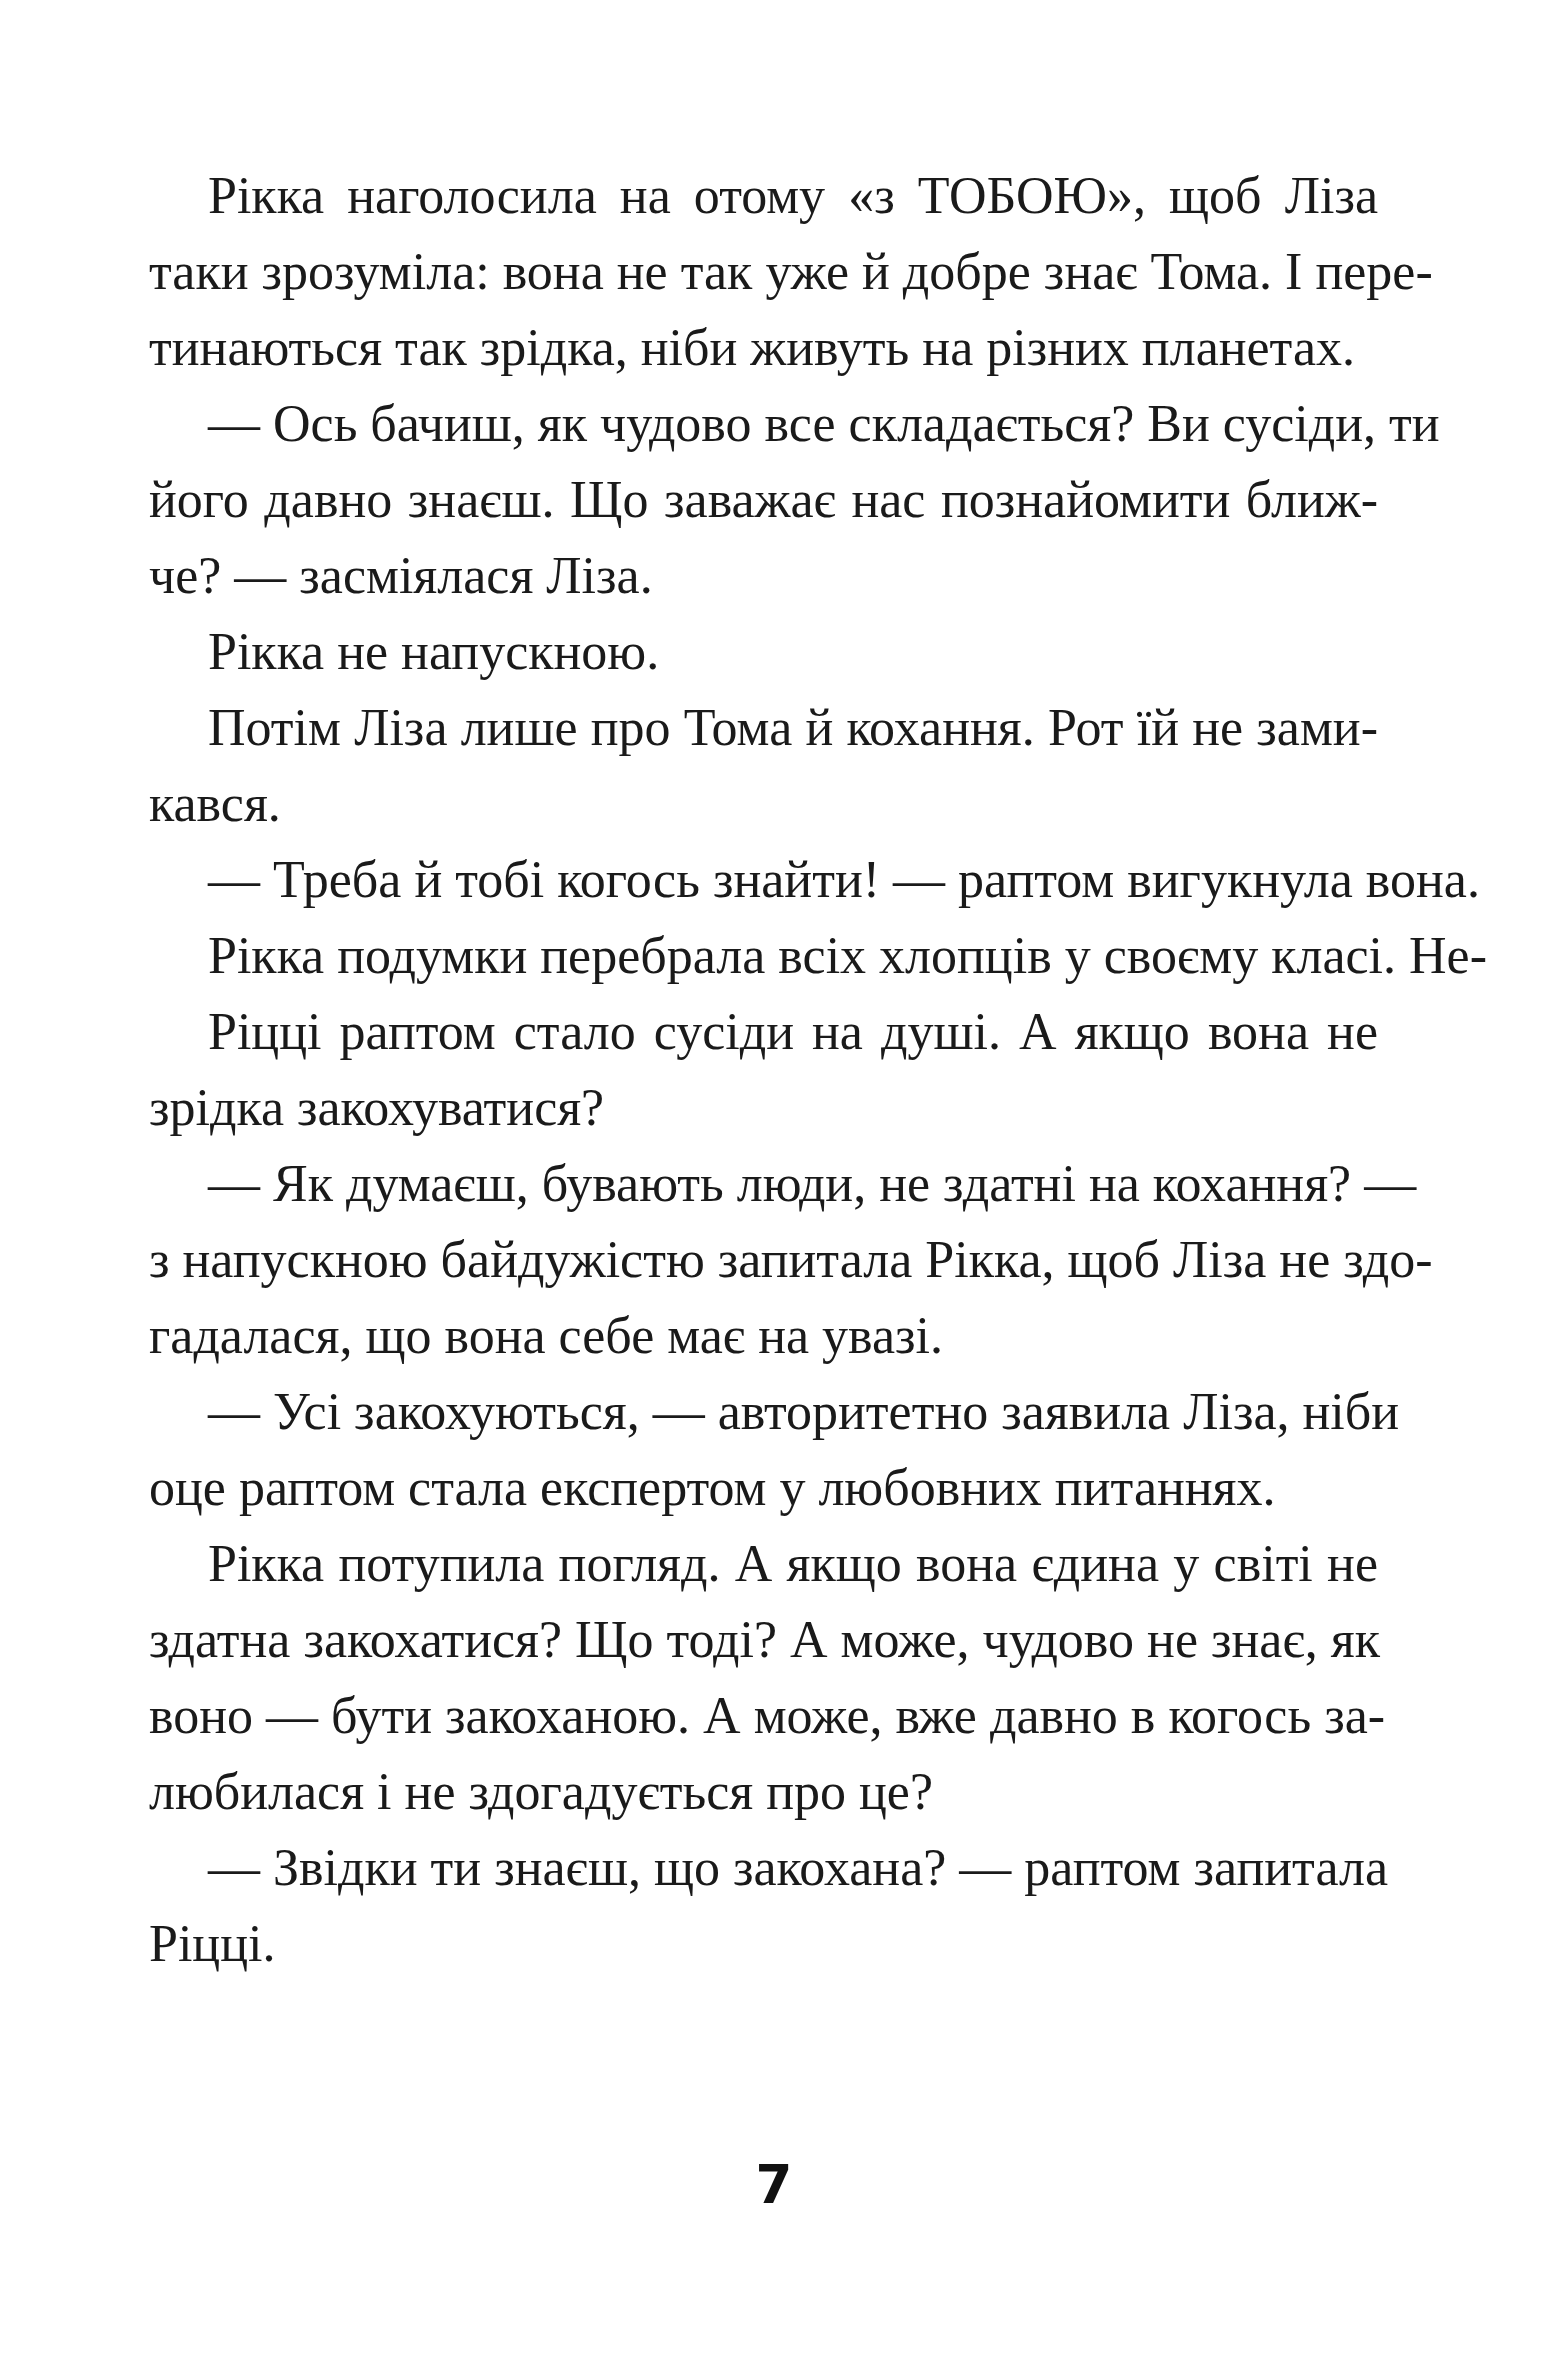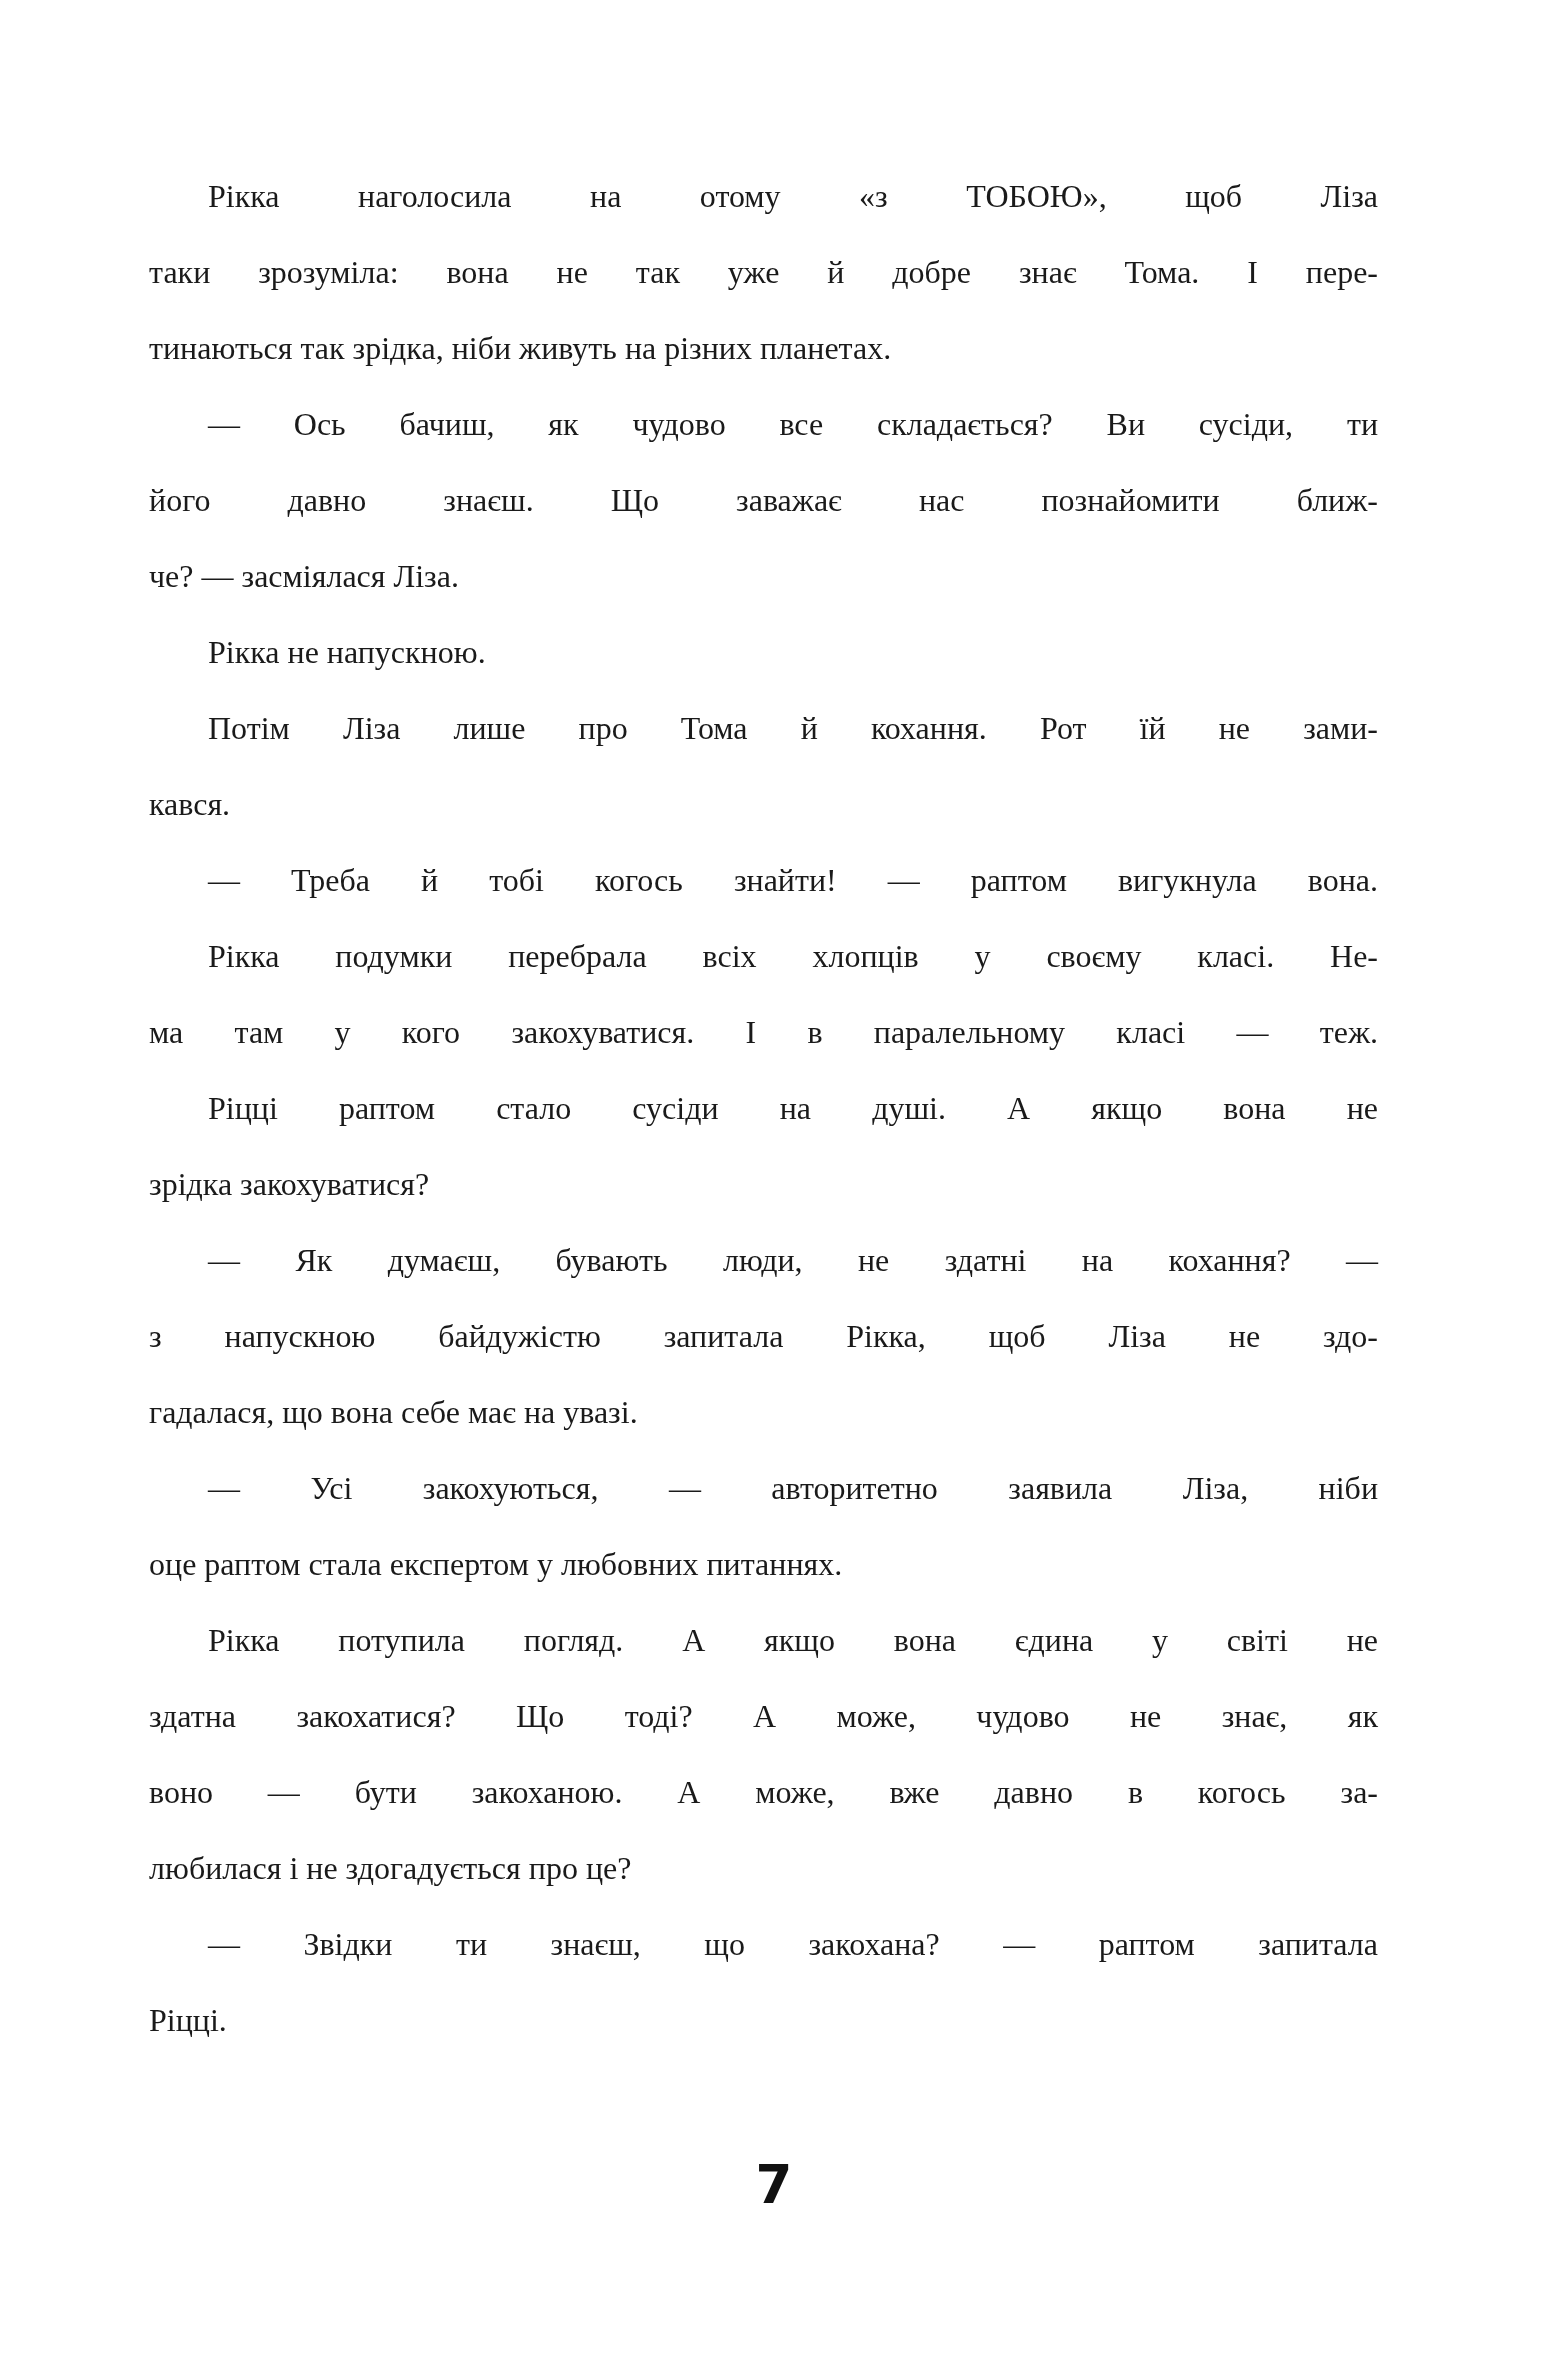--- a/index.html
+++ b/index.html
@@ -24,21 +24,21 @@
   }
   .text-block {
     position: absolute;
     left: 149px;
     top: 158px;
     width: 1229px;
   }
   .line {
     height: 76px;
     line-height: 76px;
-    font-size: 32px;
+    font-size: 52px;
     white-space: nowrap;
     text-align: justify;
     text-align-last: justify;
     overflow: visible;
   }
   .line.indent {
     padding-left: 59px;
   }
   .line.last {
     text-align-last: left;
@@ -70,21 +70,20 @@
     <div class="line last">че? — засміялася Ліза.</div>
 
     <div class="line indent last">Рікка не напускною.</div>
 
     <div class="line indent">Потім Ліза лише про Тома й кохання. Рот їй не зами-</div>
     <div class="line last">кався.</div>
 
     <div class="line indent last" style="text-align-last: justify;">— Треба й тобі когось знайти! — раптом вигукнула вона.</div>
 
     <div class="line indent">Рікка подумки перебрала всіх хлопців у своєму класі. Не-</div>
-    <div class="line last" style="text-align-last: justify;">ма там у кого закохуватися. І в паралельному класі — теж.</div>
 
     <div class="line indent">Ріцці раптом стало сусіди на душі. А якщо вона не</div>
     <div class="line last">зрідка закохуватися?</div>
 
     <div class="line indent">— Як думаєш, бувають люди, не здатні на кохання? —</div>
     <div class="line">з напускною байдужістю запитала Рікка, щоб Ліза не здо-</div>
     <div class="line last">гадалася, що вона себе має на увазі.</div>
 
     <div class="line indent">— Усі закохуються, — авторитетно заявила Ліза, ніби</div>
     <div class="line last">оце раптом стала експертом у любовних питаннях.</div>

